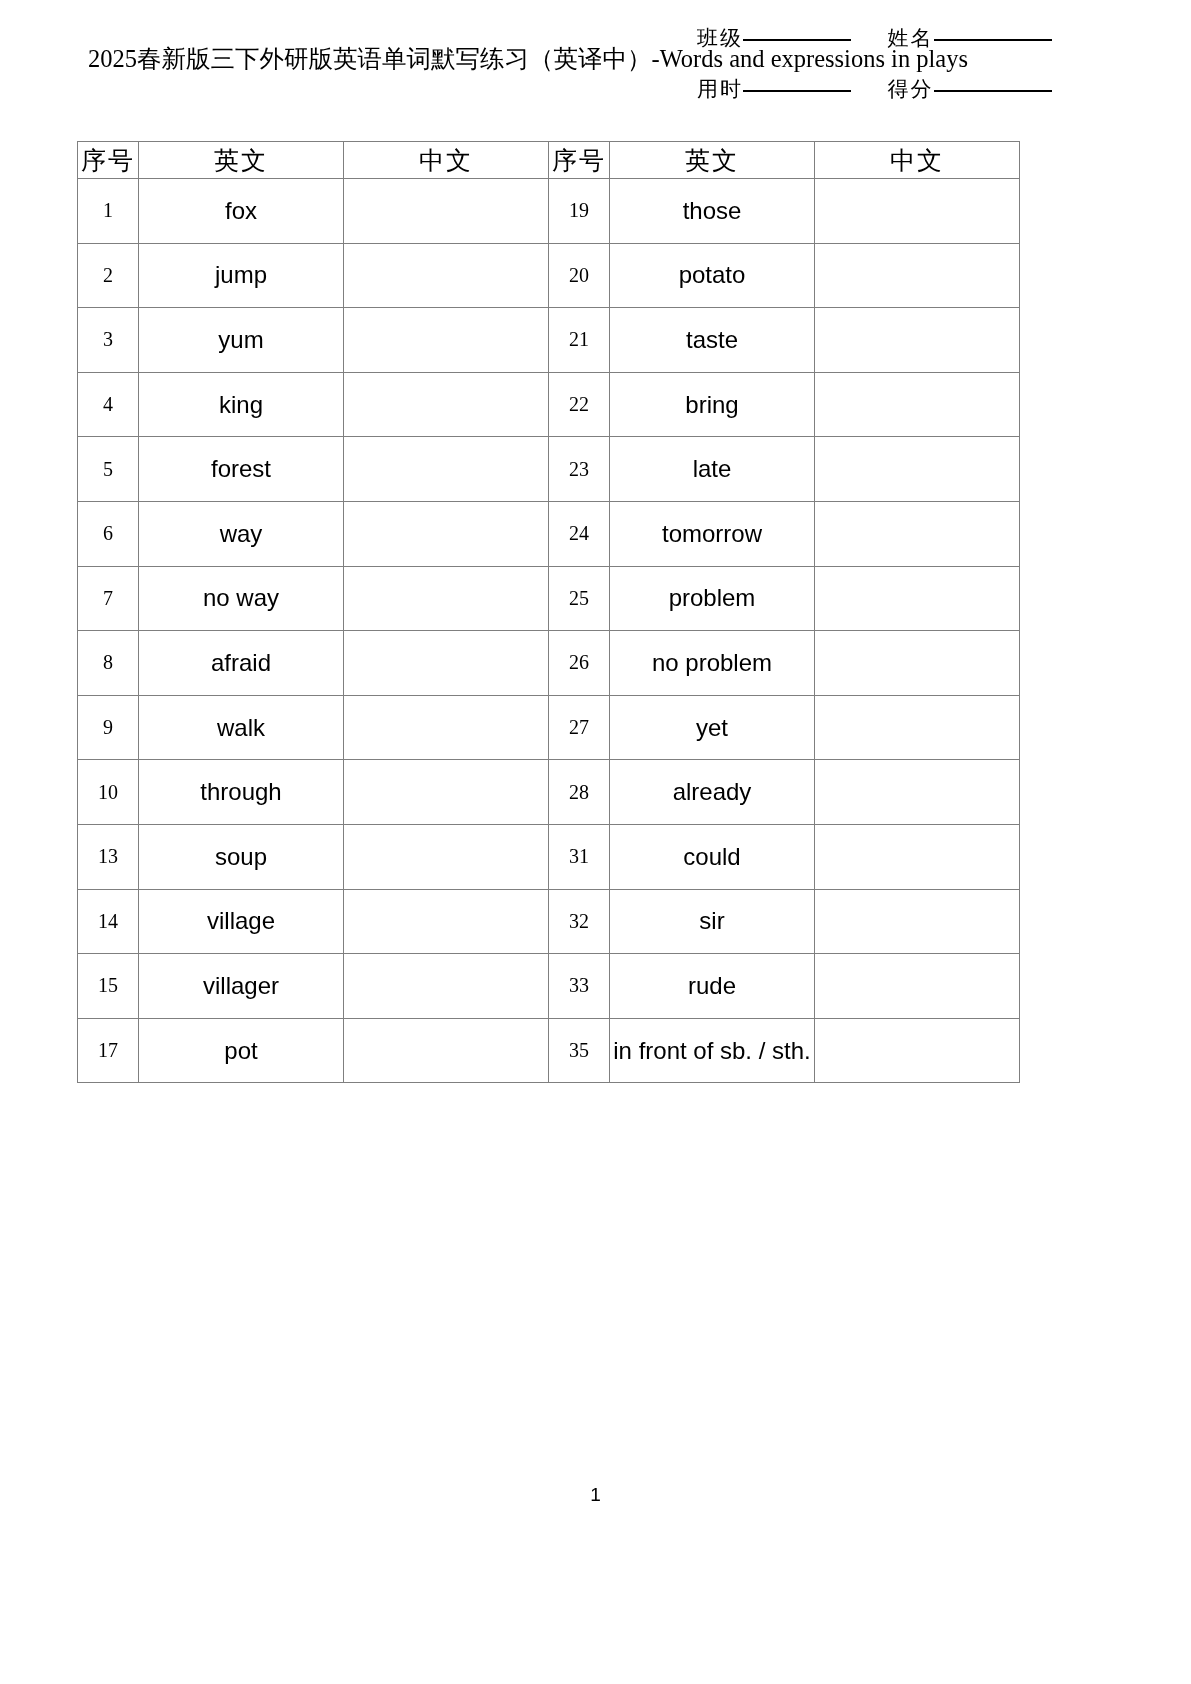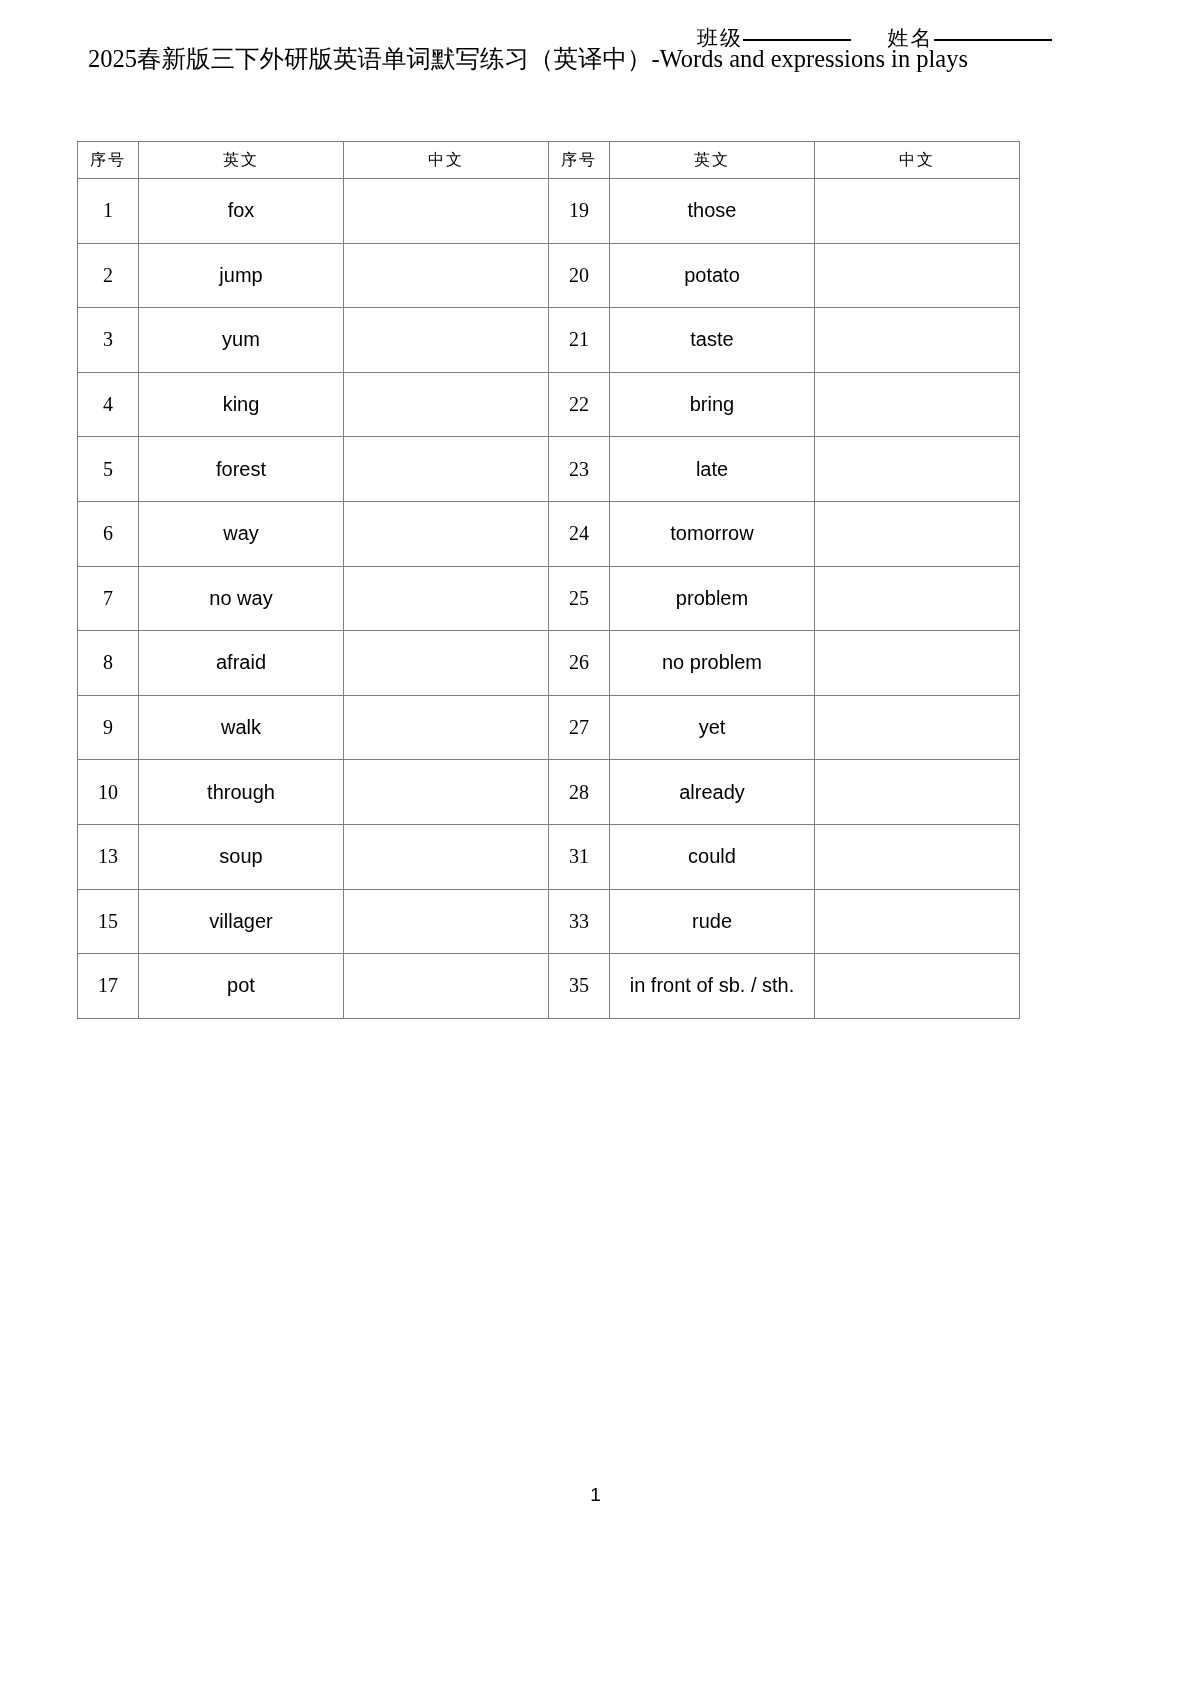--- a/index.html
+++ b/index.html
@@ -75,37 +75,37 @@
   #word-table td, #word-table th {
     border: 1px solid #7f7f7f;
     padding: 0;
     text-align: center;
     vertical-align: middle;
     font-weight: normal;
   }
   #word-table tr.head-row th {
     height: 36px;
     font-family: "Liberation Serif", "DejaVu Serif", serif;
-    font-size: 16px;
+    font-size: 25px;
     letter-spacing: 2px;
   }
   #word-table tr.body-row td {
     height: 63.6px;
   }
   .col-num  { width: 61px; }
   .col-en   { width: 205px; }
   .col-cn   { width: 205px; }
 
   .cell-num {
     font-family: "Liberation Serif", "DejaVu Serif", serif;
     font-size: 20px;
   }
   .cell-en {
     font-family: "Liberation Sans", "DejaVu Sans", sans-serif;
-    font-size: 20px;
+    font-size: 24px;
   }
   .cell-cn { }
 
   
   #page-number {
     position: absolute;
     left: 0;
     top: 1484px;
     width: 1191px;
     text-align: center;
@@ -119,20 +119,25 @@
 <div id="header">
 
   <div id="doc-title">2025春新版三下外研版英语单词默写练习（英译中）-Words and expressions in plays</div>
 
   <div class="fill-line-row" id="meta-row-top">
     <span class="meta-field"><span class="meta-label">班级</span><span class="meta-blank blank-w1"></span></span>
     <span class="meta-gap"></span>
     <span class="meta-field"><span class="meta-label">姓名</span><span class="meta-blank blank-w2"></span></span>
   </div>
 
+  <div class="fill-line-row" id="meta-row-bot">
+    <span class="meta-field"><span class="meta-label">用时</span><span class="meta-blank blank-w1"></span></span>
+    <span class="meta-gap"></span>
+    <span class="meta-field"><span class="meta-label">得分</span><span class="meta-blank blank-w2"></span></span>
+  </div>
 
 </div>
 
 <table id="word-table">
   <colgroup>
     <col class="col-num">
       <col class="col-en">
       <col class="col-cn">
     <col class="col-num">
       <col class="col-en">
@@ -231,20 +236,28 @@
       </tr>
       <tr class="body-row">
         <td class="cell-num">13</td>
         <td class="cell-en">soup</td>
         <td class="cell-cn"></td>
         <td class="cell-num">31</td>
         <td class="cell-en">could</td>
         <td class="cell-cn"></td>
       </tr>
       <tr class="body-row">
+        <td class="cell-num">14</td>
+        <td class="cell-en">village</td>
+        <td class="cell-cn"></td>
+        <td class="cell-num">32</td>
+        <td class="cell-en">sir</td>
+        <td class="cell-cn"></td>
+      </tr>
+      <tr class="body-row">
         <td class="cell-num">15</td>
         <td class="cell-en">villager</td>
         <td class="cell-cn"></td>
         <td class="cell-num">33</td>
         <td class="cell-en">rude</td>
         <td class="cell-cn"></td>
       </tr>
       <tr class="body-row">
         <td class="cell-num">17</td>
         <td class="cell-en">pot</td>

